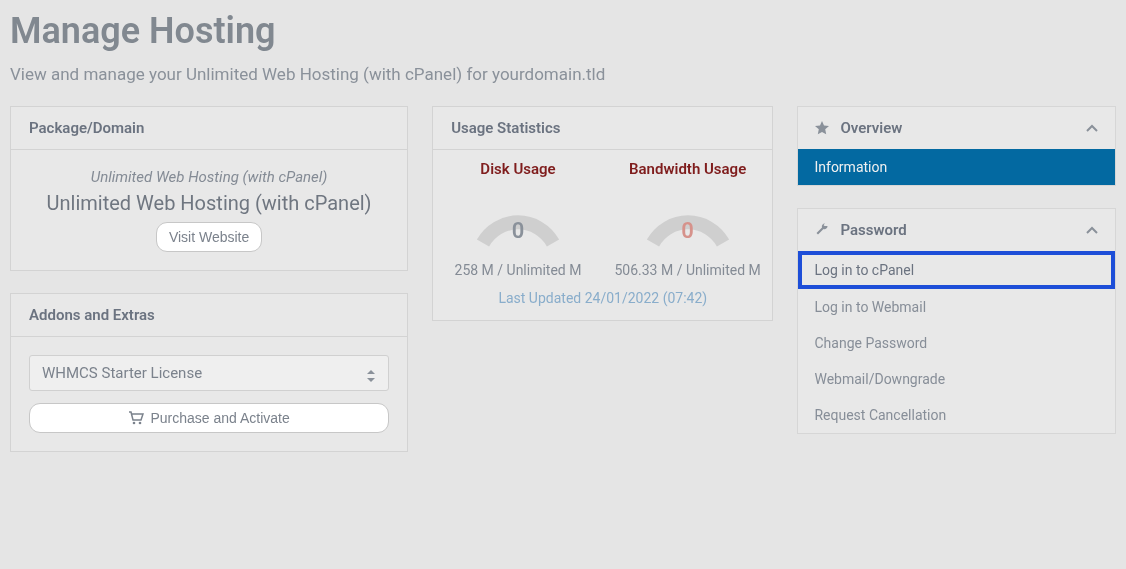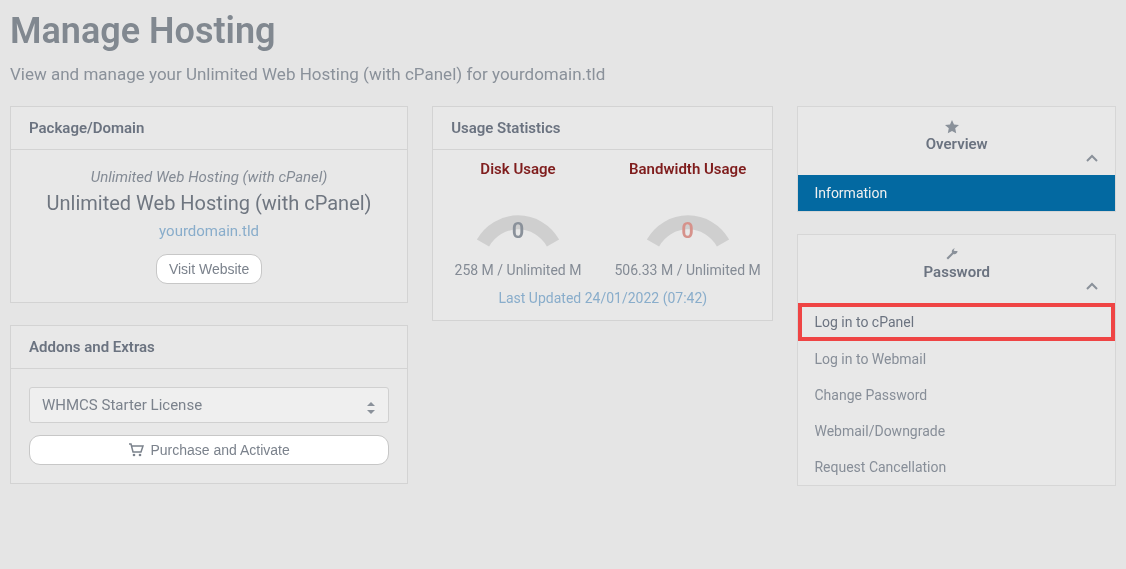--- a/index.html
+++ b/index.html
@@ -142,59 +142,57 @@
   margin-bottom: 22px;
 }
 .side-header {
   display: flex;
   align-items: center;
   padding: 12px 16px;
   font-size: 15px;
   font-weight: 600;
   color: #6b7380;
   cursor: pointer;
-  flex-direction: column;
 }
 .side-header .icon-slot { width: 16px; margin-right: 10px; }
 .side-header .chev { margin-left: auto; }
 .side-info {
   background: #0369a1;
   color: #f0f0f0;
   padding: 10px 16px;
   font-size: 14px;
 }
 .action-list { padding: 0; }
 .action-item {
   padding: 10px 16px;
   font-size: 14px;
   color: #878e98;
   cursor: pointer;
 }
 .action-item.highlighted {
-  border: 4px solid #ef4444;
+  border: 4px solid #1d4ed8;
   color: #6b7380;
   padding: 7px 12px;
 }
 svg { display: block; }
 </style>
 </head>
 <body>
 
 <h1 class="page-title">Manage Hosting</h1>
 <p class="page-subtitle">View and manage your Unlimited Web Hosting (with cPanel) for yourdomain.tld</p>
 
 <div class="cols">
 
   <div class="col1">
     <div class="card">
       <div class="card-header">Package/Domain</div>
       <div class="card-body">
         <div class="pkg-sub">Unlimited Web Hosting (with cPanel)</div>
         <div class="pkg-title">Unlimited Web Hosting (with cPanel)</div>
-        <div class="pkg-domain">yourdomain.tld</div>
         <button class="btn">Visit Website</button>
       </div>
     </div>
 
     <div class="card">
       <div class="card-header">Addons and Extras</div>
       <div class="addons-body">
         <div class="select">
           <span>WHMCS Starter License</span>
           <span>

